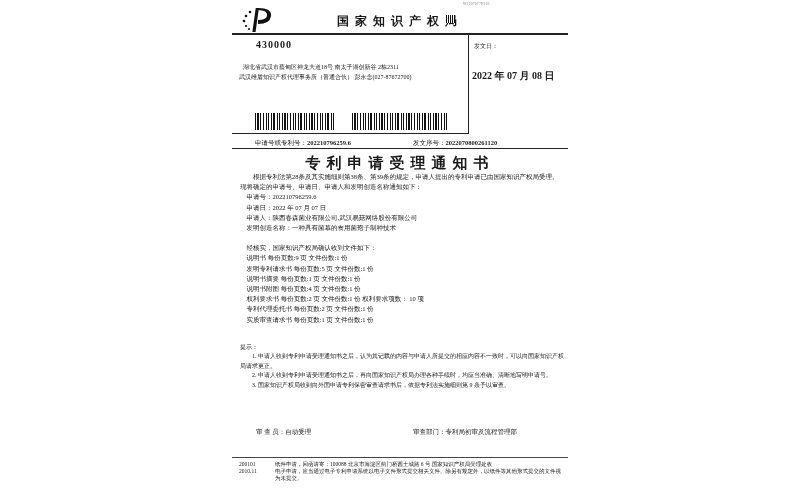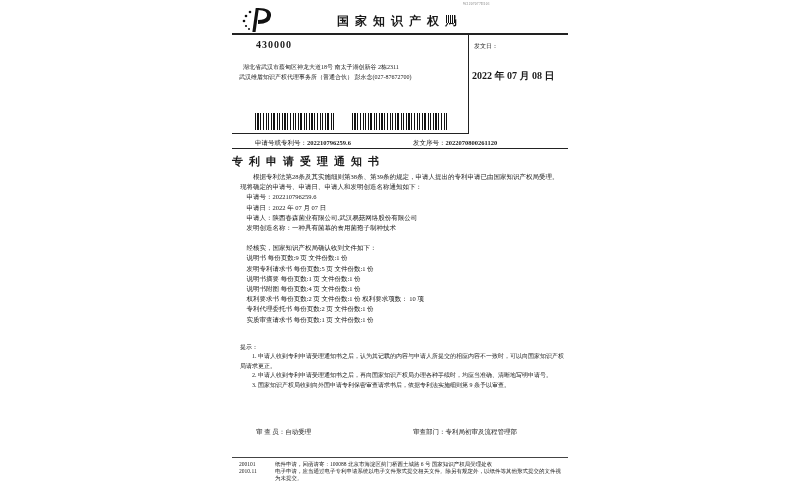--- a/index.html
+++ b/index.html
@@ -32,21 +32,21 @@
       background:repeating-linear-gradient(90deg,#111 0,#111 1px,#fff 1px,#fff 2.2px,
                  #111 2.2px,#111 3.6px,#fff 3.6px,#fff 5.4px);}
   .barcode1{left:255px;width:79px;}
   .barcode2{left:352px;width:97px;}
   
   .num-row{font-size:6.5px;top:139px;white-space:nowrap;}
   .appno-row{left:255px;}
   .serial-row{left:413px;}
   .num-row b{font-weight:bold;}
   
-  .notice-title{left:232px;top:154px;width:336px;text-align:left;font-size:11px;
+  .notice-title{left:232px;top:154px;width:336px;text-align:center;font-size:15px;
       font-weight:bold;letter-spacing:6px;}
   
   .body-block{left:240px;top:172px;width:323px;font-size:6.5px;line-height:10.2px;}
   .body-block p{margin:0;}
   .intro{text-indent:2em;}
   .field{padding-left:1em;}
   .gap{height:10px;}
   
   .notes-block{left:240px;top:343px;width:328px;font-size:6px;line-height:9.4px;}
   .notes-block p{margin:0;}

